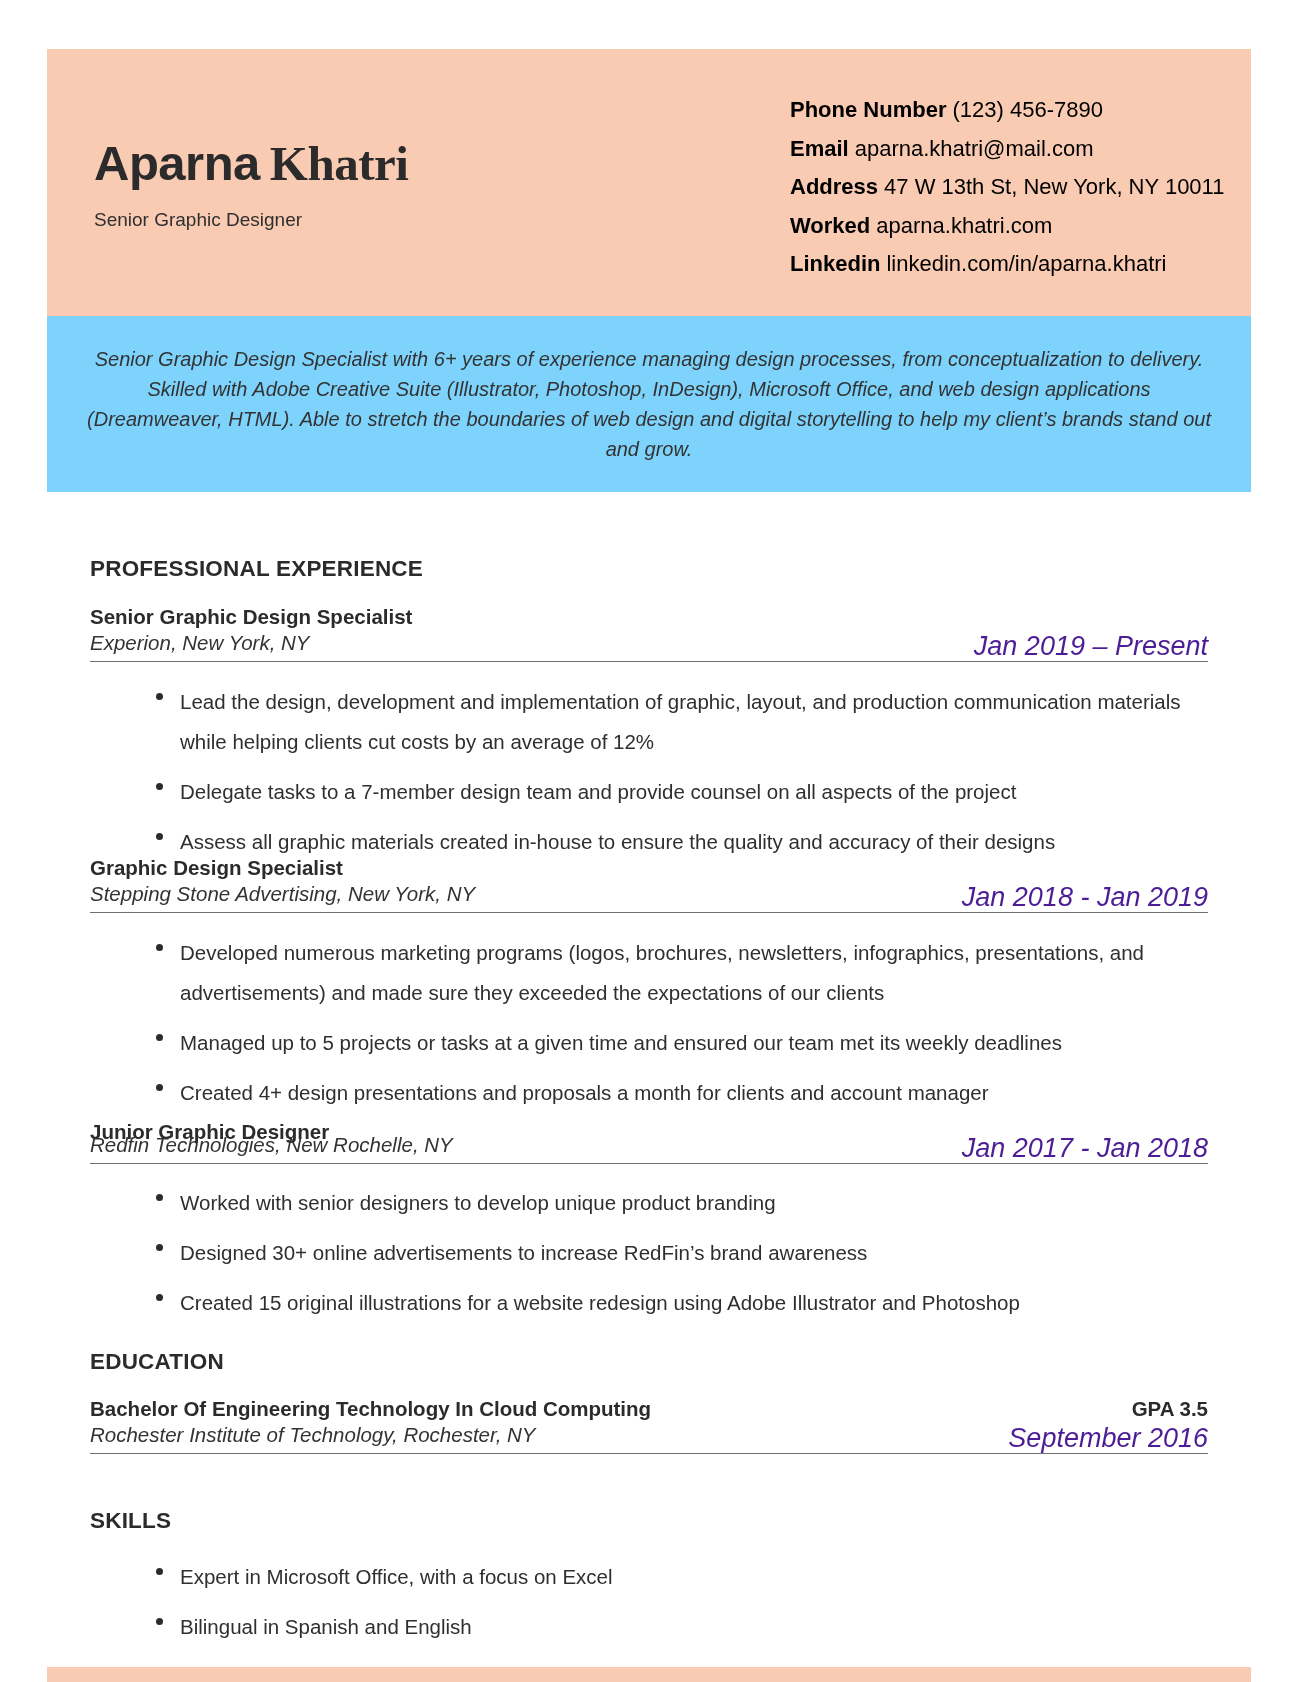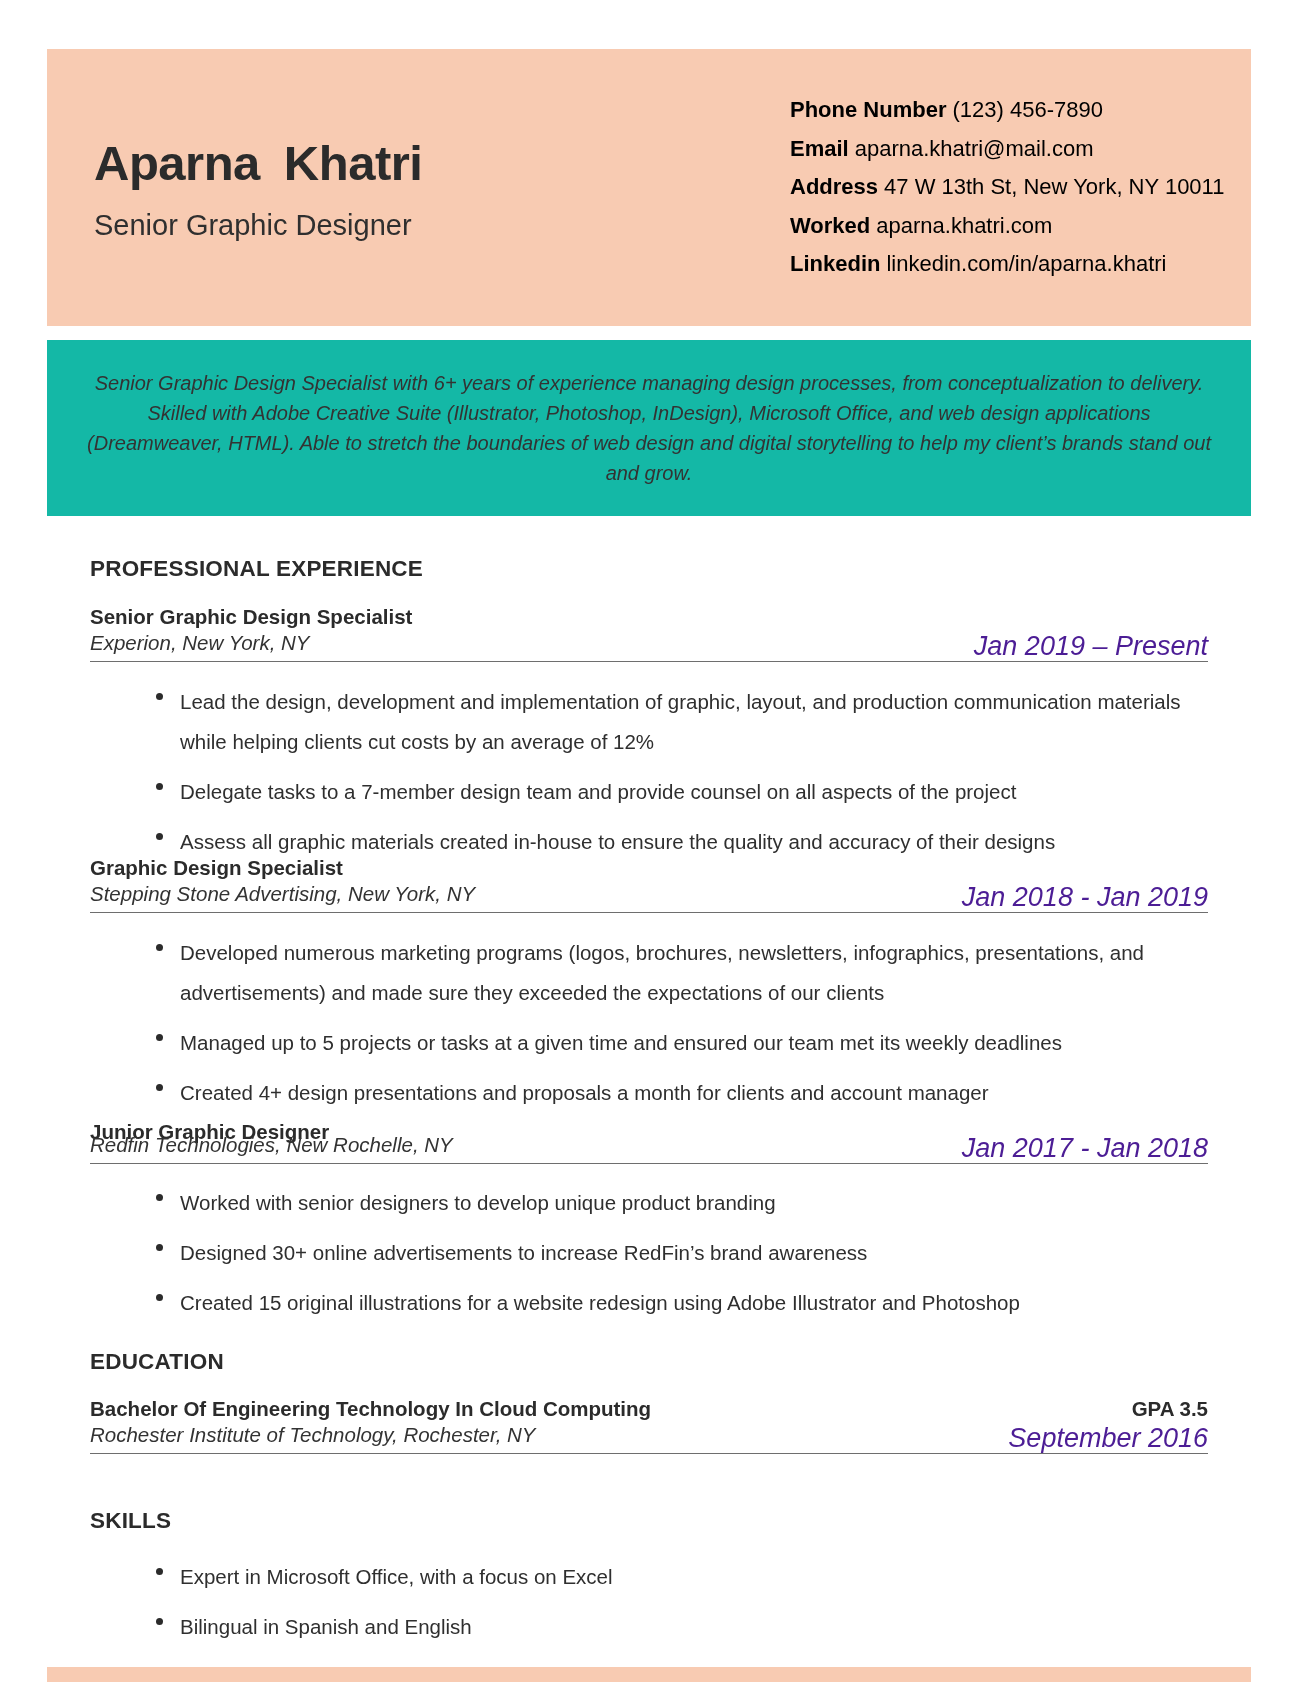--- a/index.html
+++ b/index.html
@@ -1,25 +1,25 @@
 <!DOCTYPE html>
 <html><head>
 <meta charset="utf-8">
 <style>
   html, body { margin: 0; padding: 0; background: #ffffff; }
   body { width: 1300px; height: 1682px; position: relative; overflow: hidden;
          font-family: "Liberation Sans", "DejaVu Sans", sans-serif; color: #2b2b2b; }
   .header { position: absolute; left: 47px; top: 49px; width: 1204px; height: 277px; background: #f8cbb2; }
   .name { position: absolute; left: 47px; top: 86px; font-size: 49px; font-weight: bold; letter-spacing: -0.5px; color: #2b2b2b; white-space: nowrap; }
-  .name span + span { margin-left: 24px; }
-  .subtitle { position: absolute; left: 47px; top: 160px; font-size: 29px; color: #2f2f2f; white-space: nowrap; }
+  .name span + span { margin-left: 10px; font-family: Liberation Serif, serif; }
+  .subtitle { position: absolute; left: 47px; top: 160px; font-size: 19px; color: #2f2f2f; white-space: nowrap; }
   .contacts { position: absolute; left: 743px; top: 46px; }
   .contact-row { height: 38.5px; font-size: 22px; line-height: 30px; white-space: nowrap; color: #000000; }
   .contact-row .lbl { font-weight: bold; margin-right: 6px; }
-  .summary { position: absolute; left: 47px; top: 340px; width: 1204px; height: 176px; background: #14b8a6; }
+  .summary { position: absolute; left: 47px; top: 316px; width: 1204px; height: 176px; background: #7dd3fc; }
   .summary p { margin: 0; position: absolute; left: 40px; right: 40px; top: 28px; text-align: center;
                font-style: italic; font-size: 20px; line-height: 30px; color: #333; }
   .content { position: absolute; left: 90px; width: 1118px; }
   .section-title { position: absolute; left: 0; font-size: 22.5px; font-weight: bold; color: #2b2b2b; letter-spacing: 0.2px; white-space: nowrap; }
   .job-title { position: absolute; left: 0; font-size: 20.5px; font-weight: bold; white-space: nowrap; color: #2b2b2b; }
   .job-right-bold { position: absolute; right: 0; font-size: 20.5px; font-weight: bold; white-space: nowrap; }
   .job-sub { position: absolute; left: 0; right: 0; height: 30px; border-bottom: 1.5px solid #6e6e6e; }
   .job-sub .company { position: absolute; left: 0; top: 0; font-style: italic; font-size: 20.5px; white-space: nowrap; color: #333; }
   .job-sub .dates { position: absolute; right: 0; top: 0; font-style: italic; font-size: 27px; white-space: nowrap; color: #4c1d95; }
   ul.bullets { position: absolute; left: 66px; width: 1060px; margin: 0; padding: 0; list-style: none; }

